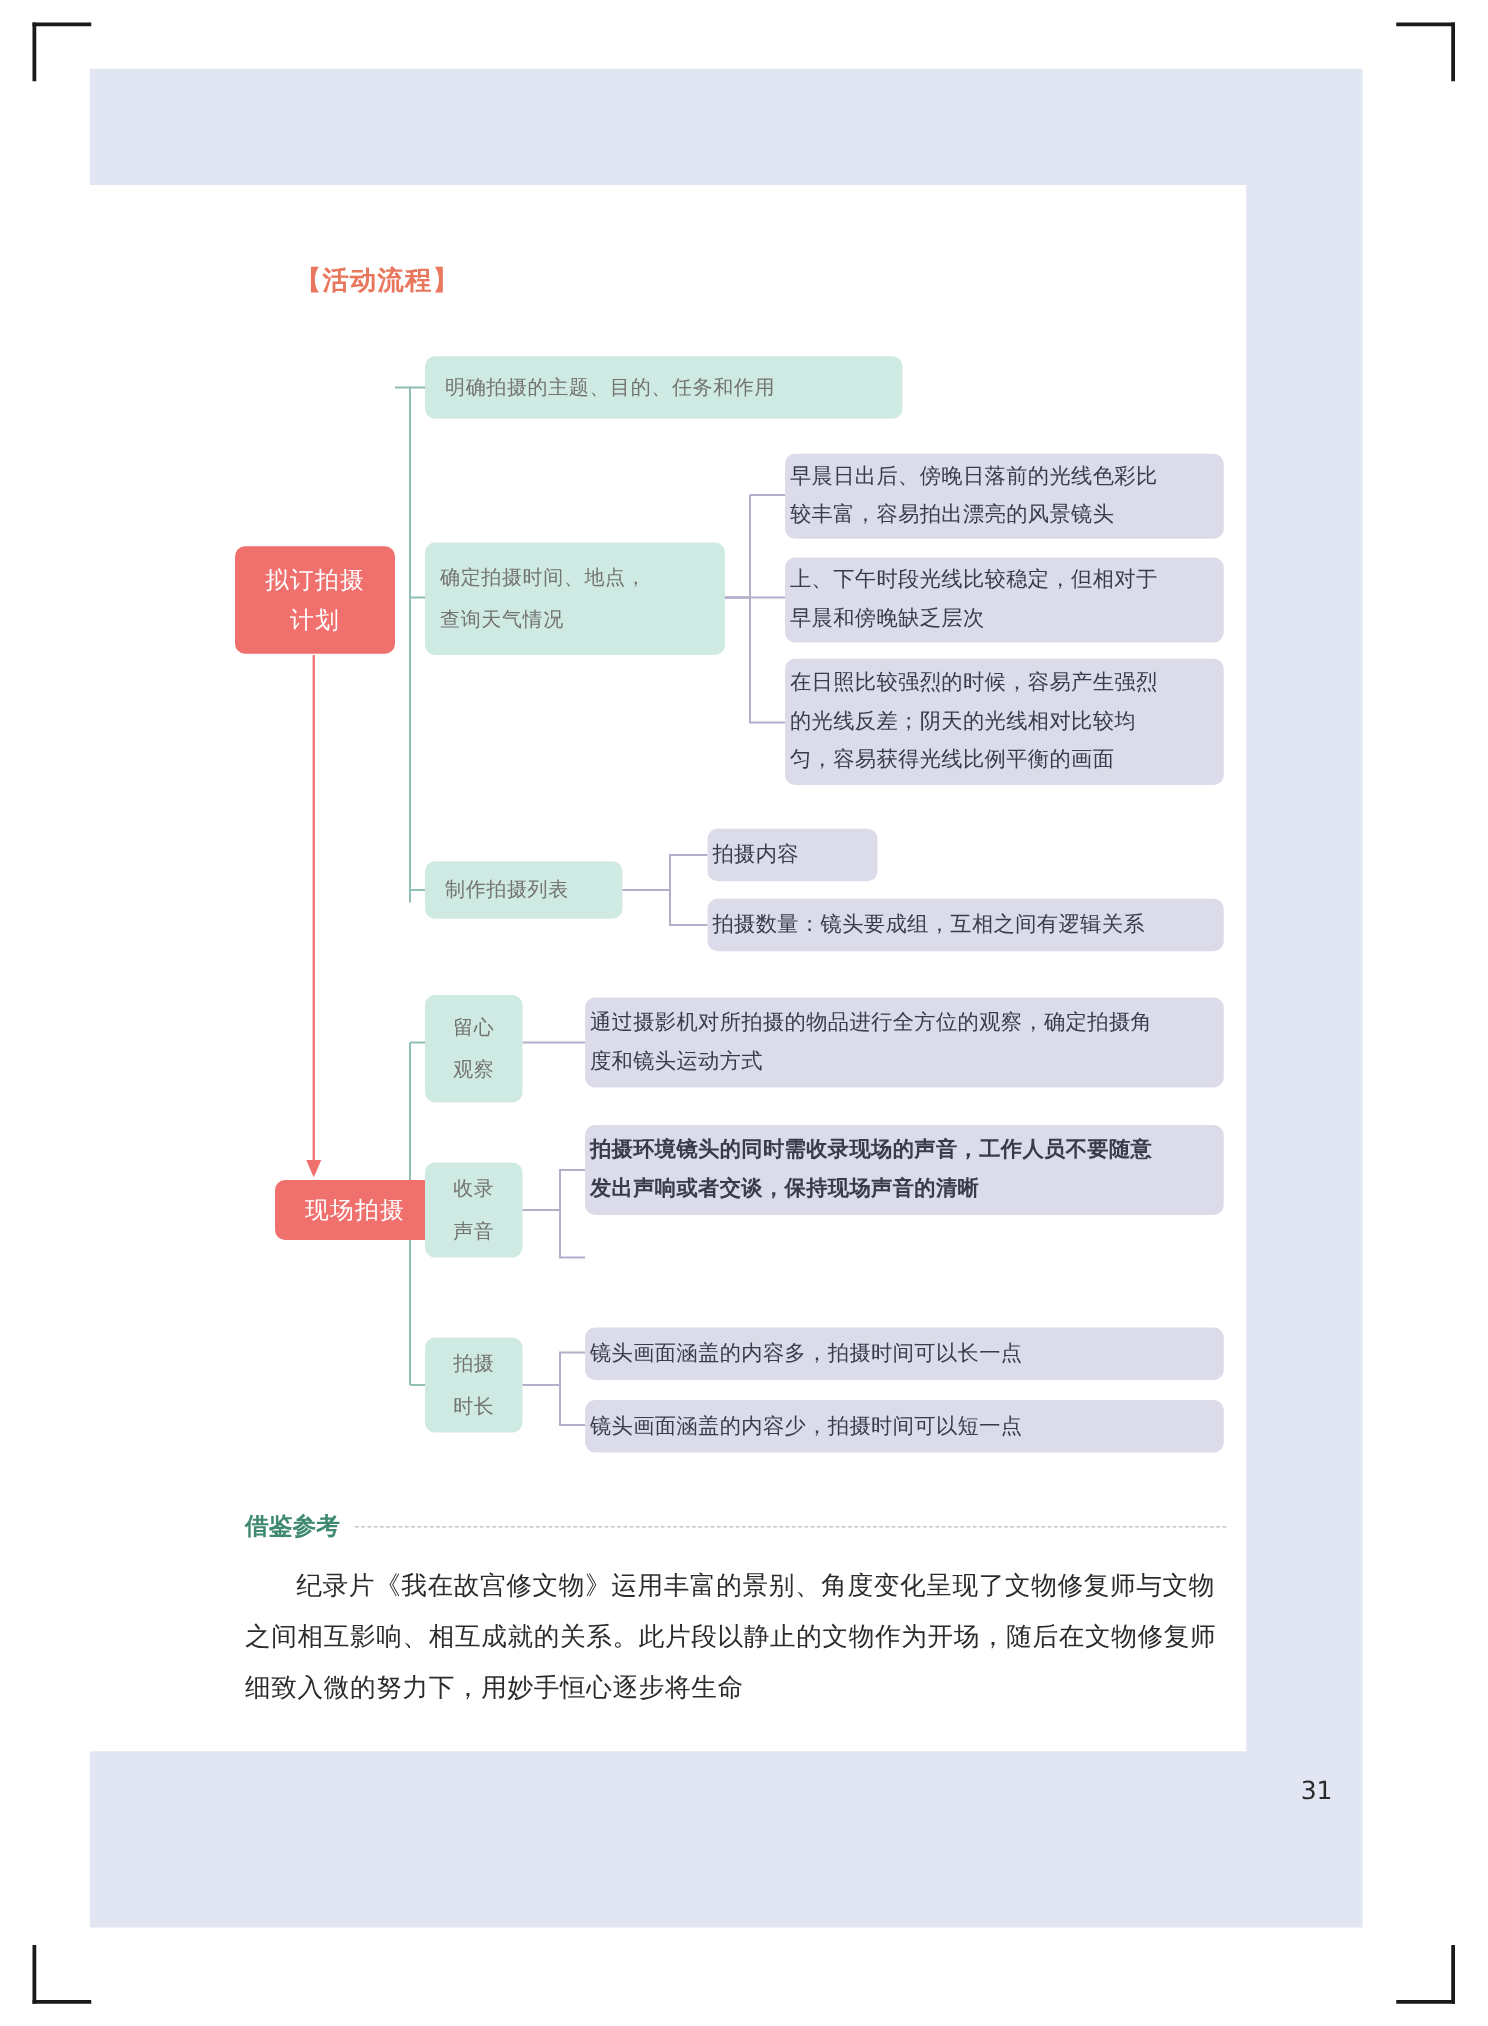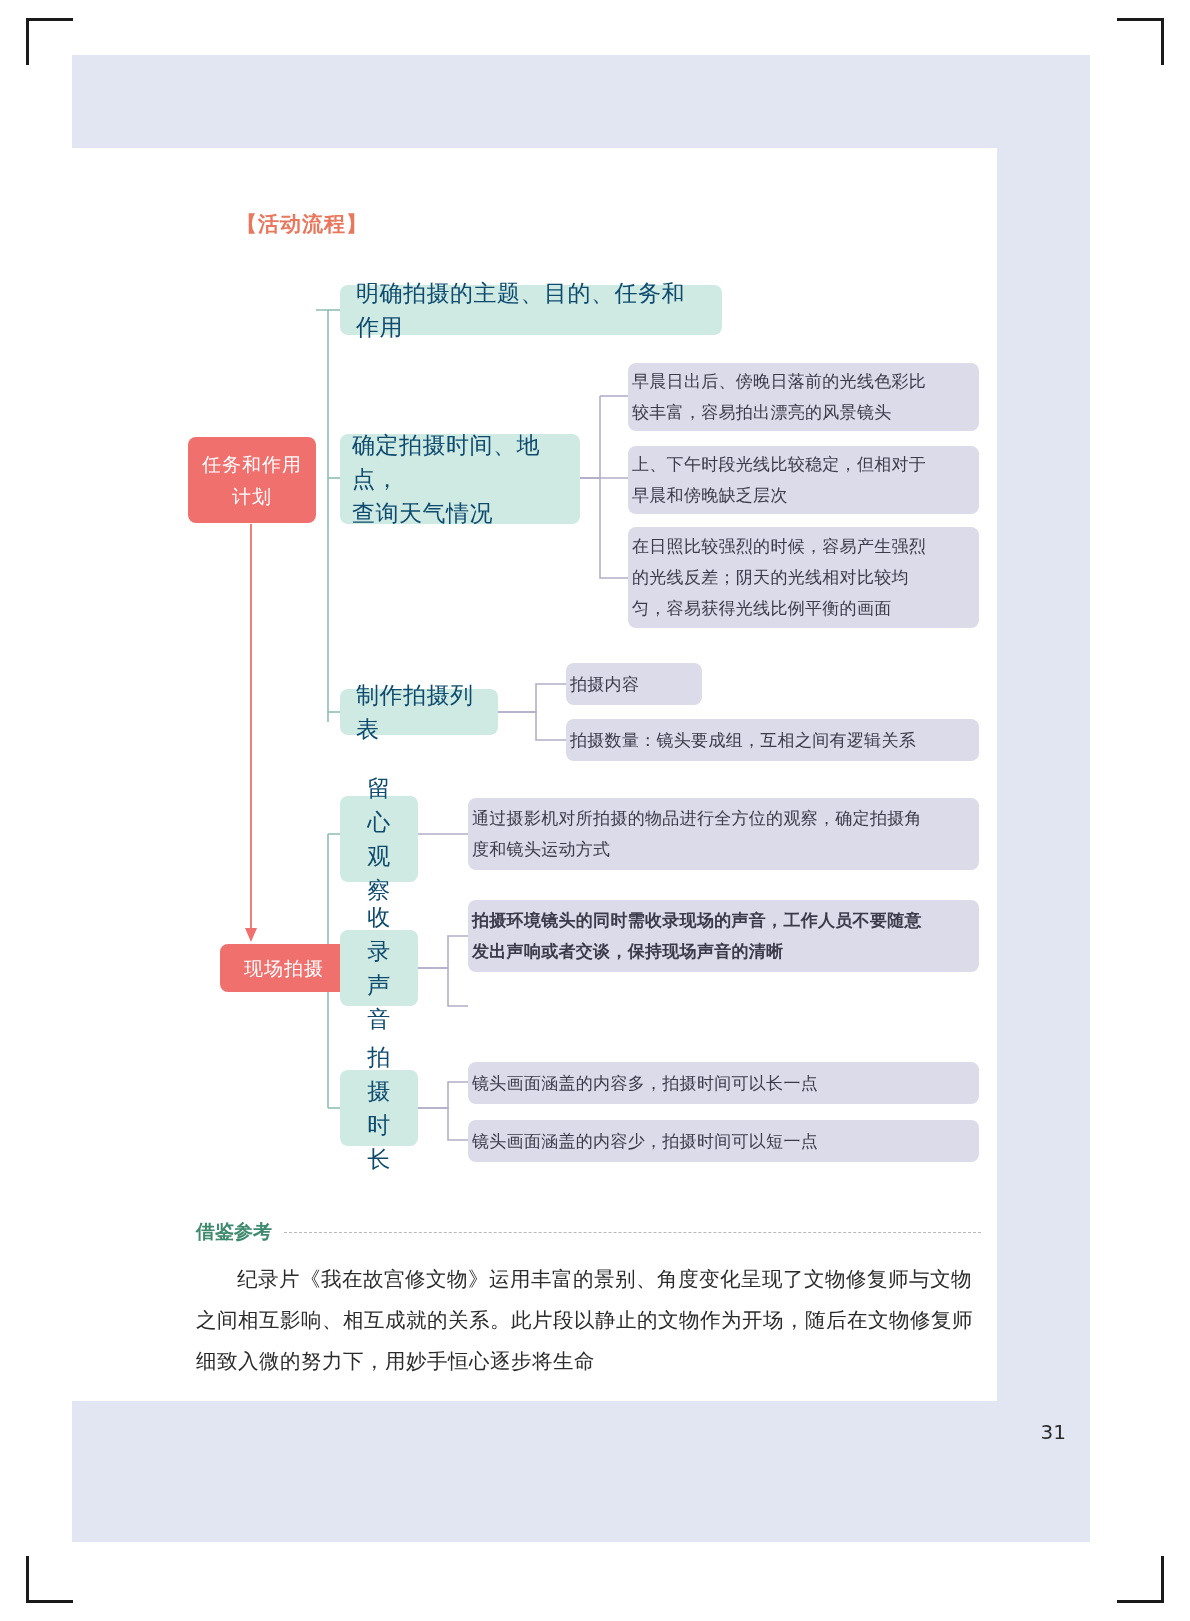--- a/index.html
+++ b/index.html
@@ -88,22 +88,22 @@
     color: #ffffff;
     font-size: 19px;
     line-height: 32px;
     justify-content: center;
     text-align: center;
     letter-spacing: 1px;
   }
   
   .n-teal {
     background: #cfe9e3;
-    color: #0c4a6e;
-    font-size: 23px;
+    color: #737373;
+    font-size: 16px;
     line-height: 34px;
     padding: 8px 16px;
     letter-spacing: 0.5px;
   }
   .n-teal.center { justify-content: center; text-align: center; }
   
   .n-lav {
     background: #dcdbe9;
     color: #3a3a4a;
     font-size: 17px;
@@ -111,21 +111,20 @@
     padding: 9px 4px;
     letter-spacing: 0.3px;
   }
 
   
   .ref-wrap { position: absolute; left: 196px; top: 1208px; width: 785px; }
   .ref-head {
     display: flex;
     align-items: center;
     gap: 12px;
-    margin-top: 11px;
   }
   .ref-title {
     color: #3f8a6e;
     font-size: 19px;
     font-weight: bold;
     white-space: nowrap;
     font-family: "DejaVu Sans", sans-serif;
   }
   .ref-rule {
     flex: 1;
@@ -191,21 +190,21 @@
     <path d="M418 968 L448 968 L448 1006 L468 1006" stroke="#b3aec9" stroke-width="1.6" fill="none"></path>
 
     <path d="M418 1108 L448 1108 L448 1082 L468 1082" stroke="#b3aec9" stroke-width="1.6" fill="none"></path>
     <path d="M418 1108 L448 1108 L448 1140 L468 1140" stroke="#b3aec9" stroke-width="1.6" fill="none"></path>
 
     <path d="M251 524 L251 930" stroke="#f0706e" stroke-width="1.8" fill="none"></path>
     <path d="M251 942 L245 928 L257 928 Z" fill="#f0706e"></path>
   </svg>
 
   <div class="node n-red" style="left:188px; top:437px; width:128px; height:86px;">
-    <span class="txt" style="white-space:pre-line;">任务和作用
+    <span class="txt" style="white-space:pre-line;">拟订拍摄
 计划</span>
   </div>
 
   <div class="node n-teal" style="left:340px; top:285px; width:382px; height:50px;">
     <span class="txt" style="white-space:pre-line;">明确拍摄的主题、目的、任务和作用</span>
   </div>
 
   <div class="node n-teal" style="left:340px; top:434px; width:240px; height:90px;padding-left:12px;">
     <span class="txt" style="white-space:pre-line;">确定拍摄时间、地点，
 查询天气情况</span>

